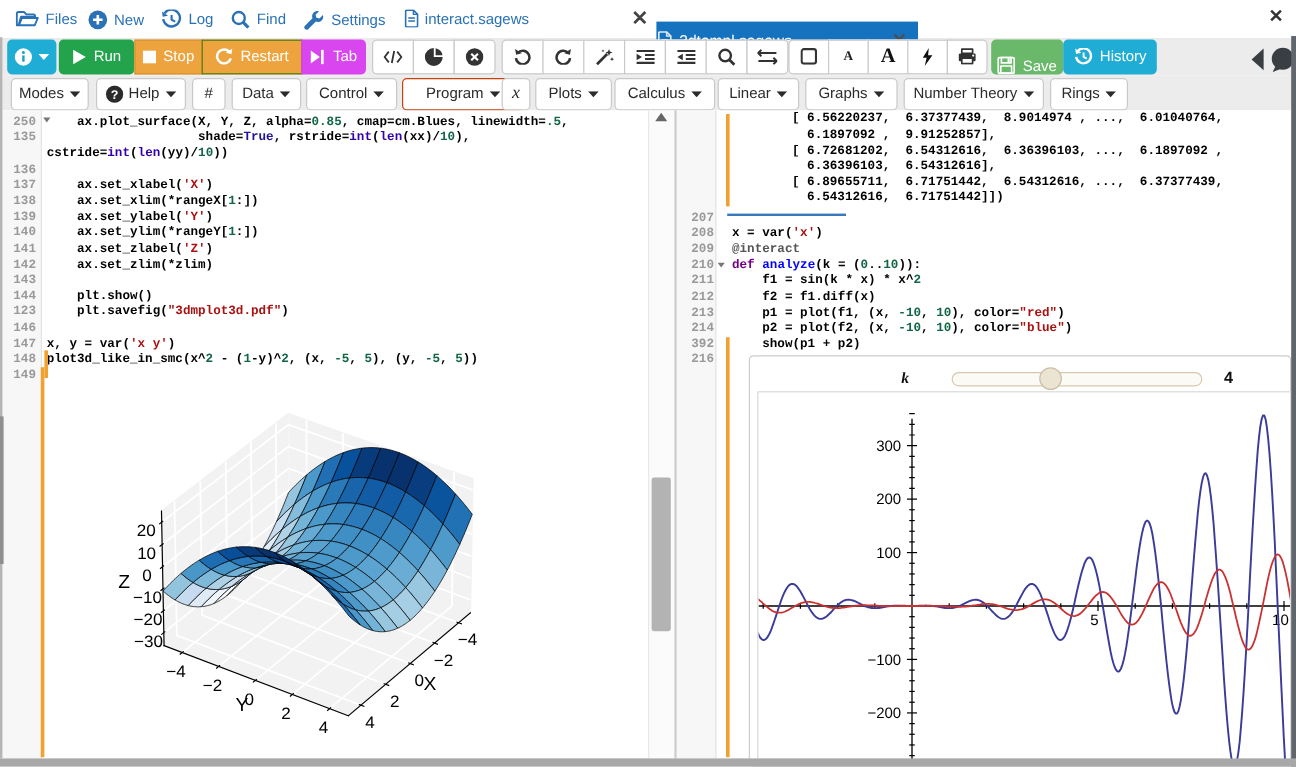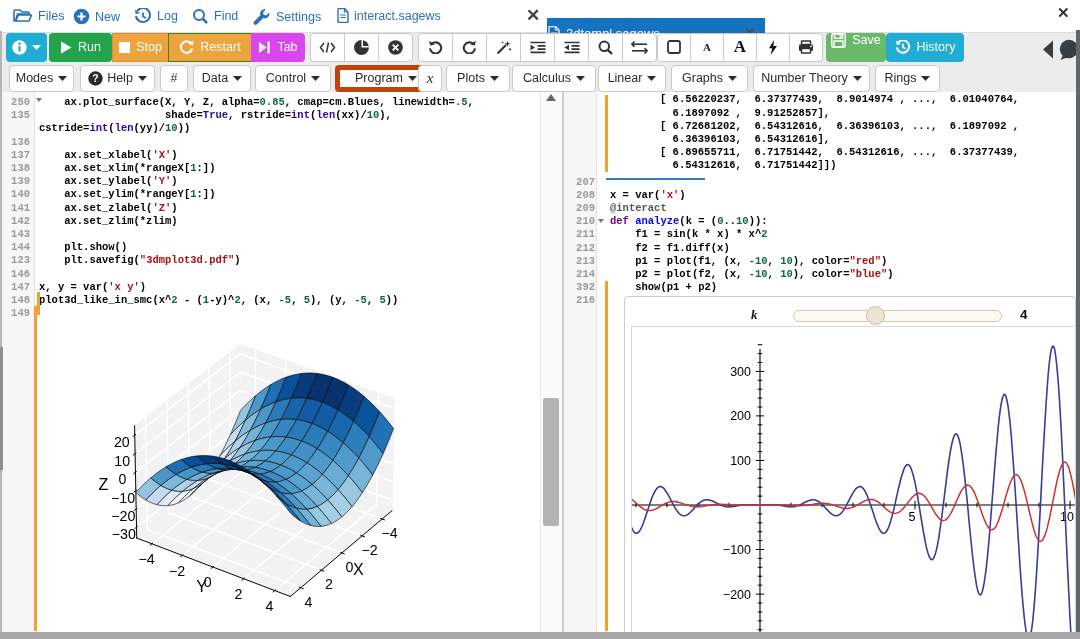--- a/index.html
+++ b/index.html
@@ -189,21 +189,21 @@
 <div style="position:absolute;left:789px;top:33px;width:34px;height:28.5px;background:#fff;border:1px solid #c9c9c9;border-radius:0 4px 4px 0;color:#fff;font-size:13.5px;display:flex;align-items:center;justify-content:center;box-sizing:border-box;white-space:nowrap">
     <span style="display:inline-flex;align-items:center;margin-right:0px">
       <svg width="16" height="14" viewBox="0 0 16 14" style="" xmlns="http://www.w3.org/2000/svg">
         <rect x="1" y="4.5" width="14" height="6.5" rx="1" fill="#333"></rect>
         <rect x="3.5" y="1" width="9" height="3.5" fill="none" stroke="#333" stroke-width="1.4"></rect>
         <rect x="3.5" y="8.5" width="9" height="4.5" fill="#fff" stroke="#333" stroke-width="1.4"></rect>
         <circle cx="13" cy="6.3" r="0.9" fill="#fff"></circle>
       </svg>
     </span>
   </div>
-<div style="position:absolute;left:826px;top:33px;width:60px;height:28.5px;background:#6ab96b;border-radius:4px;color:#fff;font-size:12.5px;display:flex;align-items:flex-start;justify-content:center;box-sizing:border-box;white-space:nowrap"><span style="display:inline-flex;align-items:center;margin-right:6px">
+<div style="position:absolute;left:826px;top:33px;width:60px;height:28.5px;background:#6ab96b;border-radius:4px;color:#fff;font-size:12.5px;display:flex;align-items:flex-end;justify-content:center;box-sizing:border-box;white-space:nowrap"><span style="display:inline-flex;align-items:center;margin-right:6px">
       <svg width="15" height="15" viewBox="0 0 15 15" style="" xmlns="http://www.w3.org/2000/svg">
         <rect x="0.8" y="0.8" width="13.4" height="13.4" rx="1.6" fill="none" stroke="#fff" stroke-width="1.5"></rect>
         <rect x="3.5" y="0.8" width="8" height="4.6" fill="none" stroke="#fff" stroke-width="1.4"></rect>
         <rect x="8.6" y="1.6" width="1.8" height="3" fill="#fff"></rect>
         <rect x="3" y="8" width="9" height="6" fill="none" stroke="#fff" stroke-width="1.4"></rect>
       </svg>
     </span>Save</div>
 <div style="position:absolute;left:886px;top:33px;width:78px;height:28.5px;background:#1fadd6;border-radius:4px;color:#fff;font-size:12.5px;display:flex;align-items:center;justify-content:center;box-sizing:border-box;white-space:nowrap"><span style="display:inline-flex;align-items:center;margin-right:6px">
       <svg width="16" height="14" viewBox="0 0 16 14" style="" xmlns="http://www.w3.org/2000/svg">
         <path d="M3 2.8 A6.2 6.2 0 1 1 1.8 7.4" fill="none" stroke="#fff" stroke-width="2"></path>
@@ -229,21 +229,21 @@
     </span>Help<svg width="9" height="5" viewBox="0 0 9 5" style="margin-left:5px;vertical-align:2px" xmlns="http://www.w3.org/2000/svg">
       <path d="M0 0 L9 0 L4.5 5 Z" fill="#2b2b2b"></path>
     </svg></div>
 <div style="position:absolute;left:160px;top:65px;width:28px;height:26.5px;background:#fff;border:1px solid #c9c9c9;border-radius:4px;color:#2b2b2b;font-size:12.5px;display:flex;align-items:center;justify-content:center;box-sizing:border-box;white-space:nowrap">#</div>
 <div style="position:absolute;left:193px;top:65px;width:58px;height:26.5px;background:#fff;border:1px solid #c9c9c9;border-radius:4px;color:#2b2b2b;font-size:12.5px;display:flex;align-items:center;justify-content:center;box-sizing:border-box;white-space:nowrap">Data<svg width="9" height="5" viewBox="0 0 9 5" style="margin-left:5px;vertical-align:2px" xmlns="http://www.w3.org/2000/svg">
       <path d="M0 0 L9 0 L4.5 5 Z" fill="#2b2b2b"></path>
     </svg></div>
 <div style="position:absolute;left:255px;top:65px;width:76px;height:26.5px;background:#fff;border:1px solid #c9c9c9;border-radius:4px;color:#2b2b2b;font-size:12.5px;display:flex;align-items:center;justify-content:center;box-sizing:border-box;white-space:nowrap">Control<svg width="9" height="5" viewBox="0 0 9 5" style="margin-left:5px;vertical-align:2px" xmlns="http://www.w3.org/2000/svg">
       <path d="M0 0 L9 0 L4.5 5 Z" fill="#2b2b2b"></path>
     </svg></div>
-<div style="position:absolute;left:335px;top:65px;width:102px;height:26.5px;background:#fff;border:5px solid #c2410c;border-radius:4px;color:#2b2b2b;font-size:12.5px;display:flex;align-items:center;justify-content:center;box-sizing:border-box;white-space:nowrap">Program<svg width="9" height="5" viewBox="0 0 9 5" style="margin-left:5px;vertical-align:2px" xmlns="http://www.w3.org/2000/svg">
+<div style="position:absolute;left:335px;top:65px;width:102px;height:26.5px;background:#fff;border:1px solid #c2410c;border-radius:4px;color:#2b2b2b;font-size:12.5px;display:flex;align-items:center;justify-content:center;box-sizing:border-box;white-space:nowrap">Program<svg width="9" height="5" viewBox="0 0 9 5" style="margin-left:5px;vertical-align:2px" xmlns="http://www.w3.org/2000/svg">
       <path d="M0 0 L9 0 L4.5 5 Z" fill="#2b2b2b"></path>
     </svg></div>
 <div style="position:absolute;left:418px;top:65px;width:24px;height:26.5px;background:#fff;border:1px solid #c9c9c9;border-radius:4px;color:#2b2b2b;font-size:12.5px;display:flex;align-items:center;justify-content:center;box-sizing:border-box;white-space:nowrap">
     <i style="font-family:'Liberation Serif',serif;font-size:15px">x</i>
   </div>
 <div style="position:absolute;left:446px;top:65px;width:64px;height:26.5px;background:#fff;border:1px solid #c9c9c9;border-radius:4px;color:#2b2b2b;font-size:12.5px;display:flex;align-items:center;justify-content:center;box-sizing:border-box;white-space:nowrap">Plots<svg width="9" height="5" viewBox="0 0 9 5" style="margin-left:5px;vertical-align:2px" xmlns="http://www.w3.org/2000/svg">
       <path d="M0 0 L9 0 L4.5 5 Z" fill="#2b2b2b"></path>
     </svg></div>
 <div style="position:absolute;left:512px;top:65px;width:84px;height:26.5px;background:#fff;border:1px solid #c9c9c9;border-radius:4px;color:#2b2b2b;font-size:12.5px;display:flex;align-items:center;justify-content:center;box-sizing:border-box;white-space:nowrap">Calculus<svg width="9" height="5" viewBox="0 0 9 5" style="margin-left:5px;vertical-align:2px" xmlns="http://www.w3.org/2000/svg">
       <path d="M0 0 L9 0 L4.5 5 Z" fill="#2b2b2b"></path>

